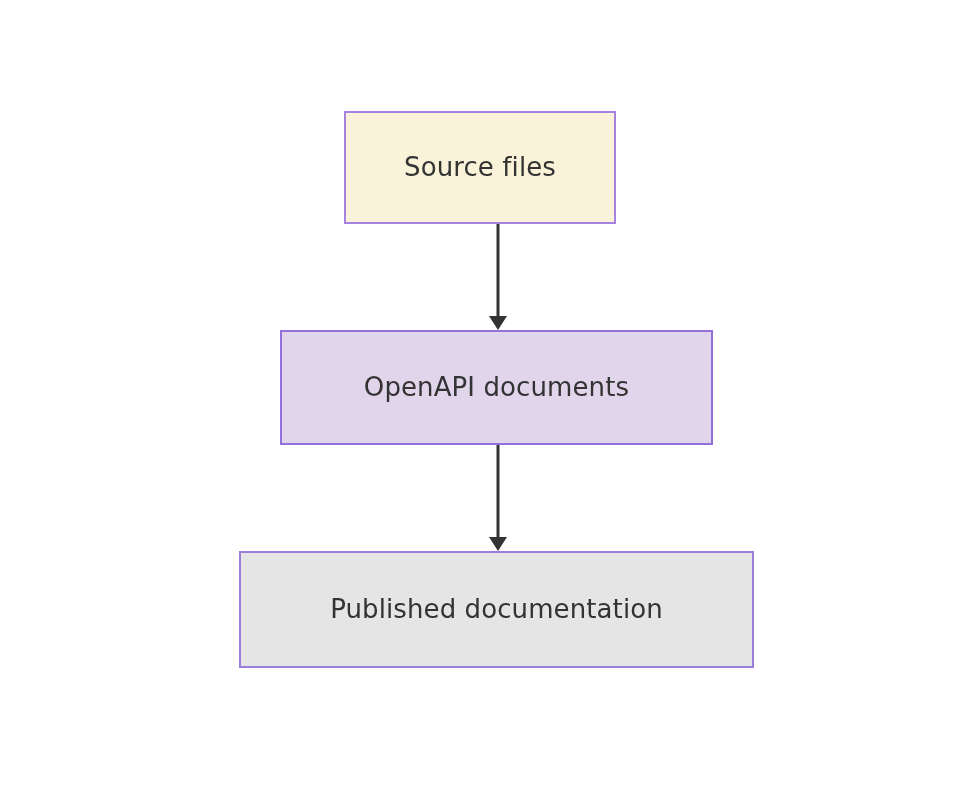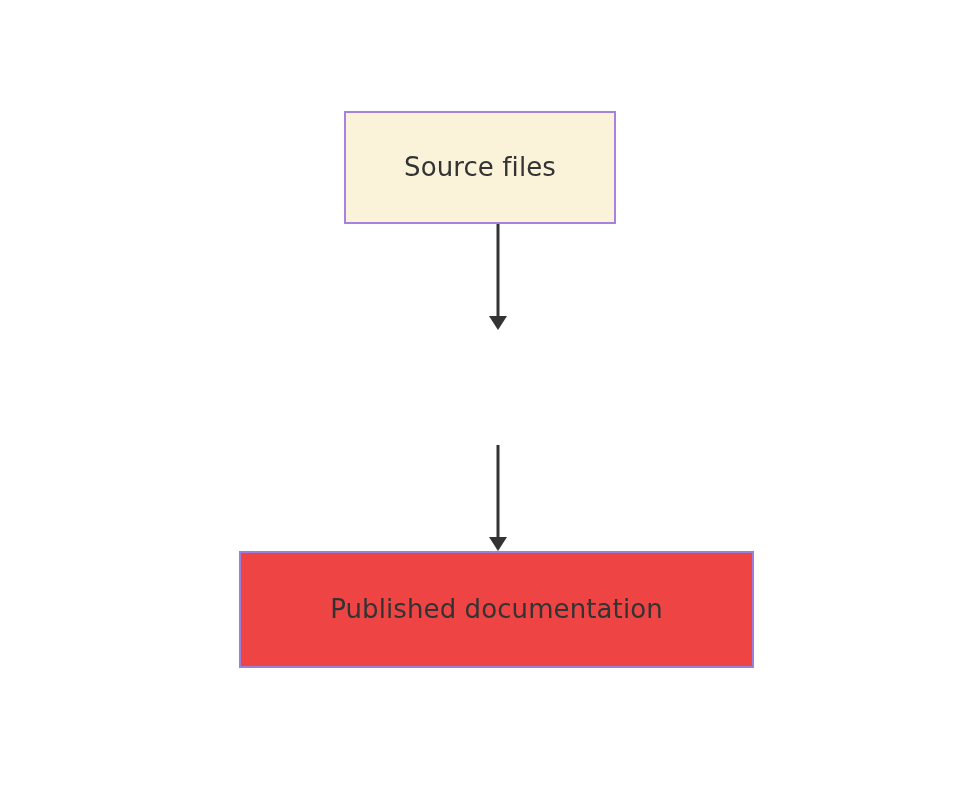--- a/index.html
+++ b/index.html
@@ -88,18 +88,21 @@
     <g>
       <line x1="498" y1="445" x2="498" y2="537" stroke="#333333" stroke-width="3" stroke-linecap="butt"></line>
       <polygon points="489,537 507,537 498,551" fill="#333333"></polygon>
     </g>
   </svg>
 
   <div class="node" id="node-source-files" style="background:#faf3d9; border-color:#a582de;">
     <span class="node-label">Source files</span>
   </div>
 
+  <div class="node" id="node-openapi-documents" style="background:#e1d5ec; border-color:#9370db;">
+    <span class="node-label">OpenAPI documents</span>
+  </div>
 
-  <div class="node" id="node-published-documentation" style="background:#ef4444; border-color:#9b7fdb;">
+  <div class="node" id="node-published-documentation" style="background:#e5e5e5; border-color:#9b7fdb;">
     <span class="node-label">Published documentation</span>
   </div>
 
 </div>
 
 </body></html>

